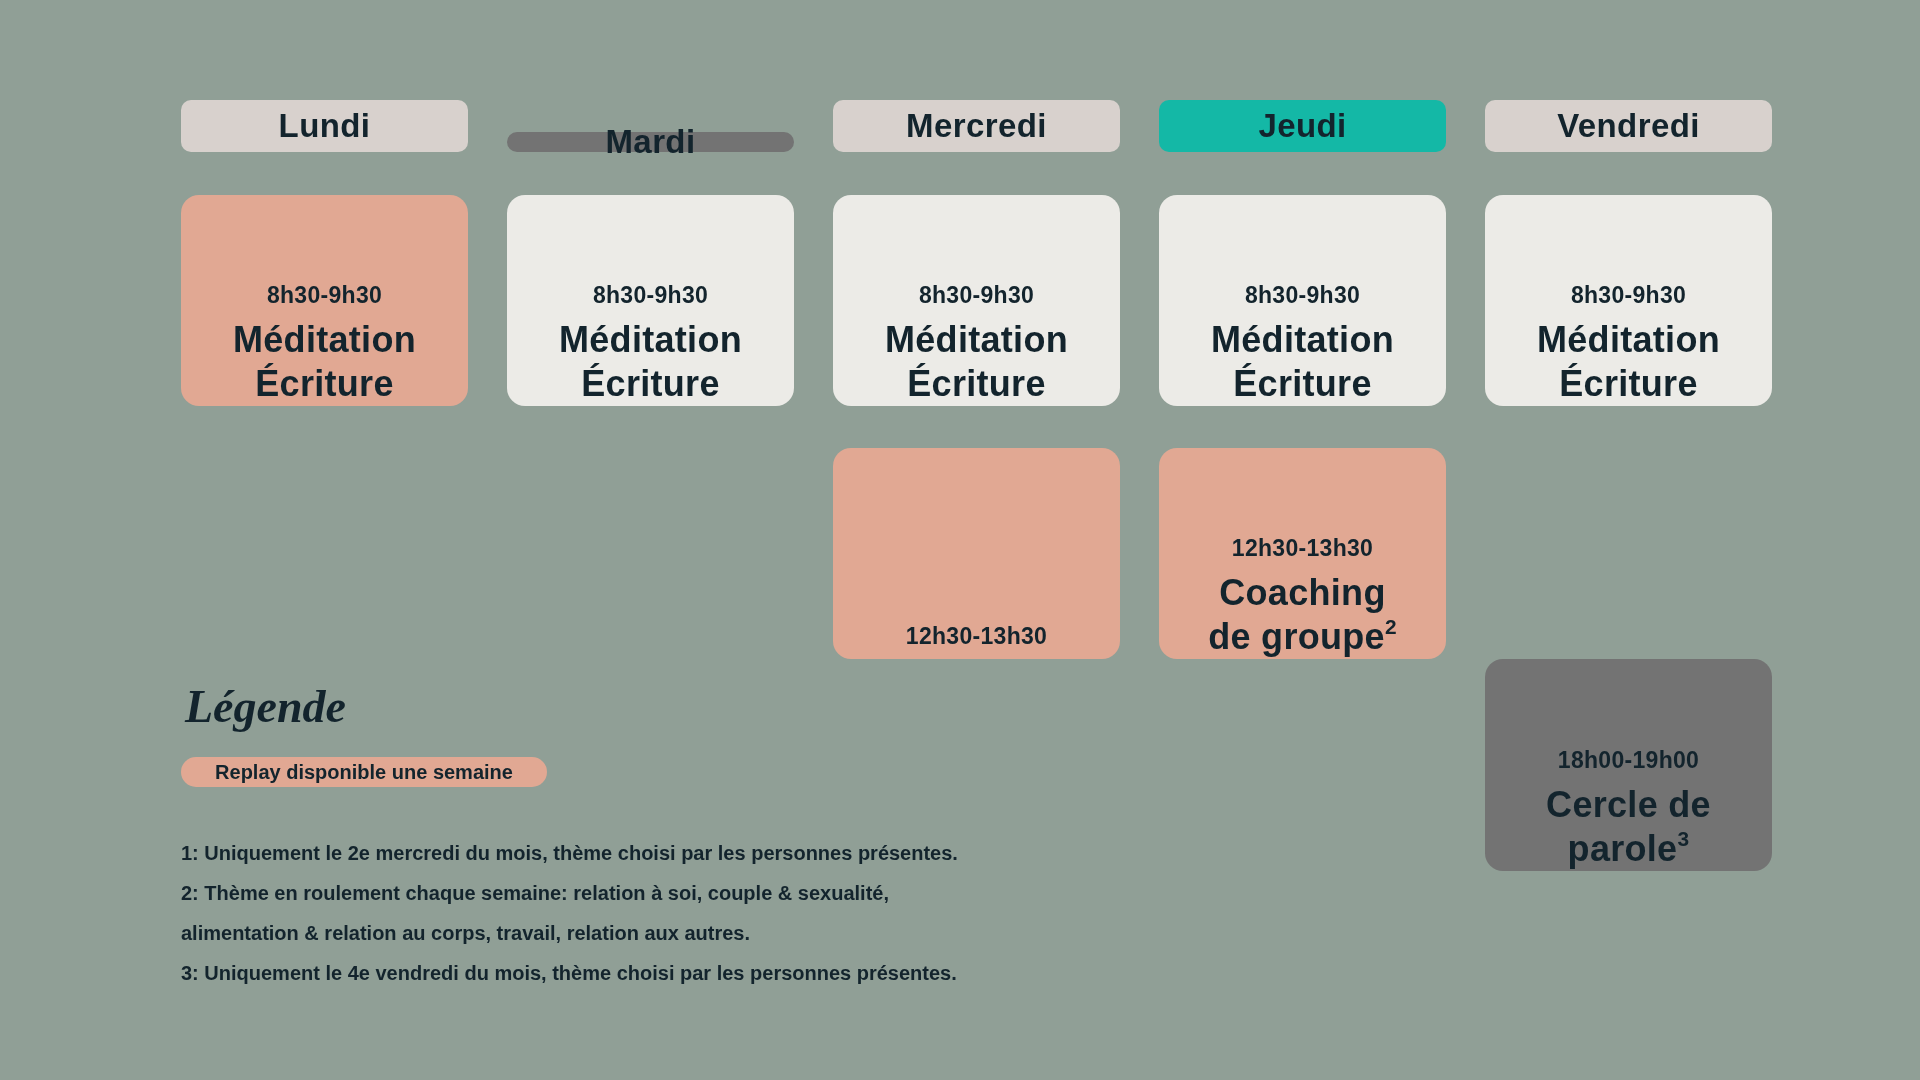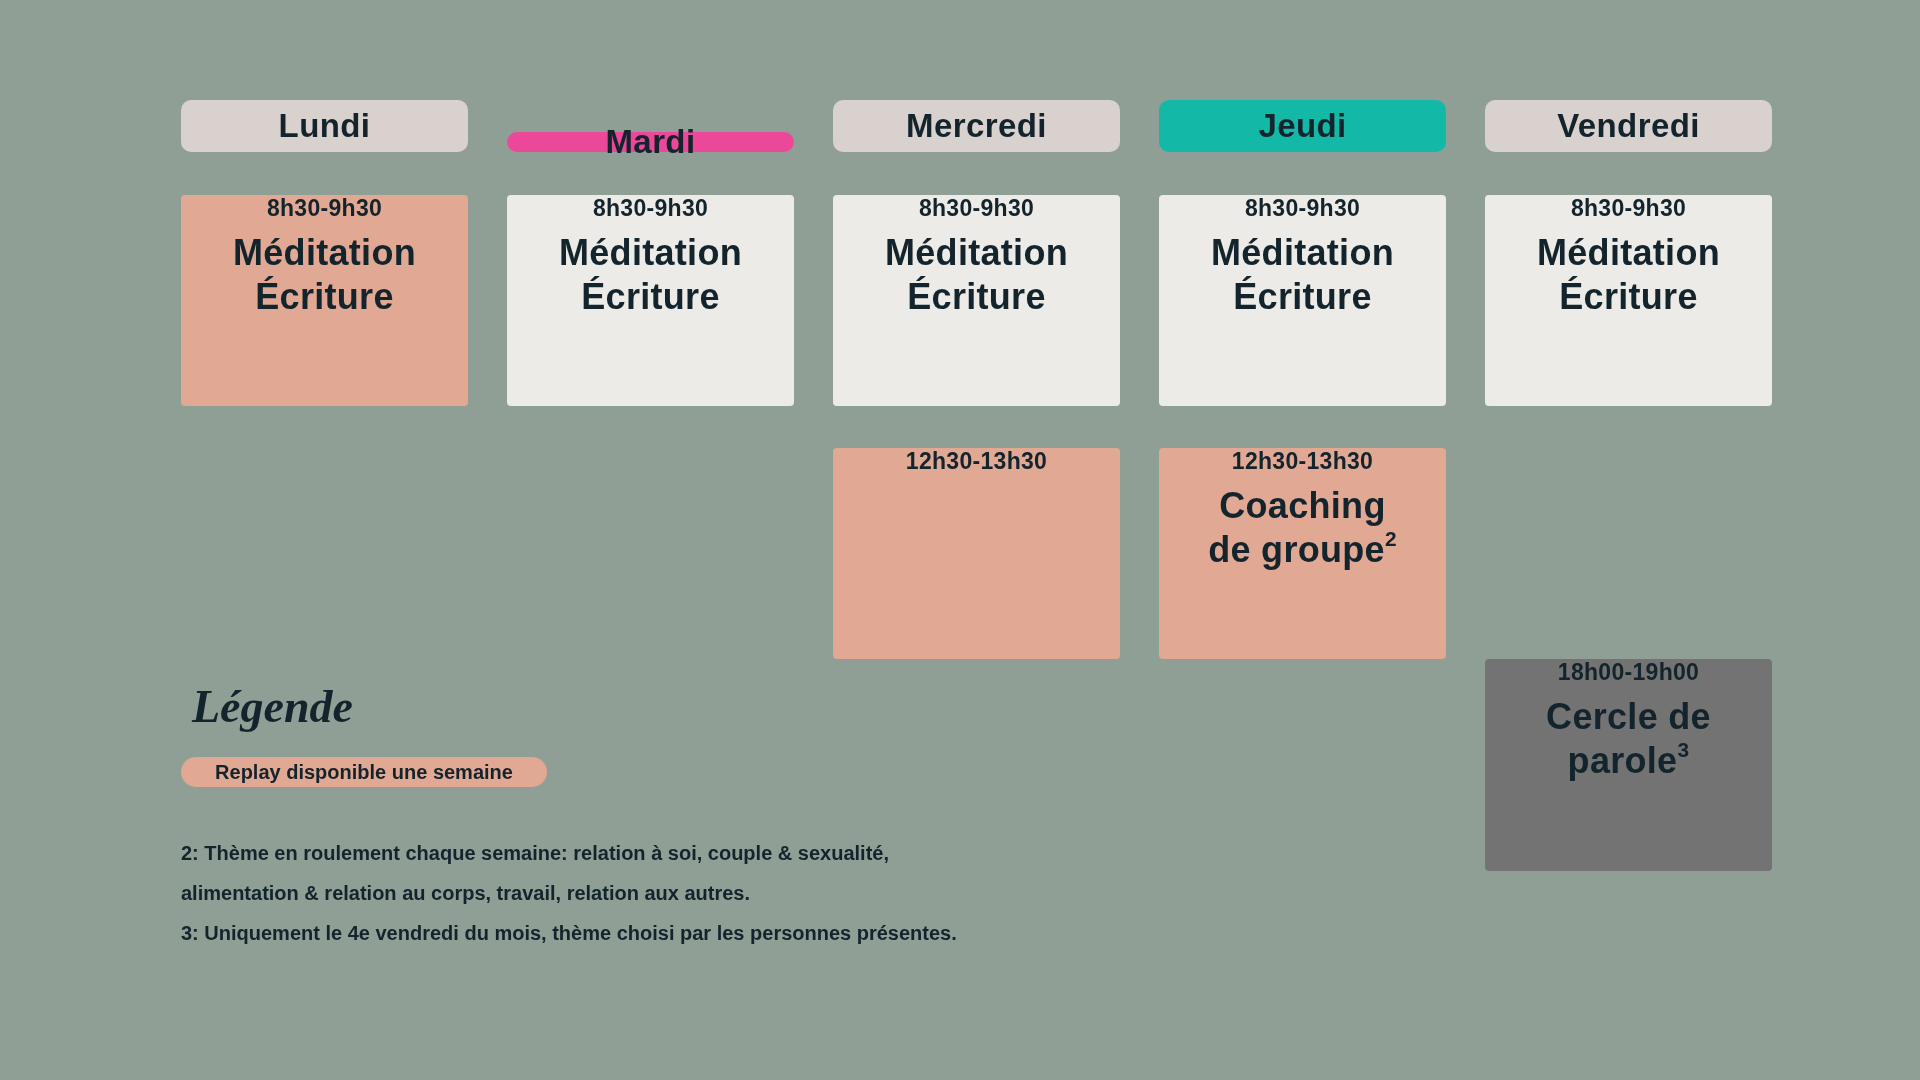--- a/index.html
+++ b/index.html
@@ -22,44 +22,44 @@
     display:flex;align-items:center;justify-content:center;
     border-radius:10px;
     font-size:33px;font-weight:700;
     letter-spacing:0.4px;
   }
   .c1{grid-column:1}.c2{grid-column:2}.c3{grid-column:3}.c4{grid-column:4}.c5{grid-column:5}
   .r-morning{grid-row:3}
   .r-noon{grid-row:5}
   .r-evening{grid-row:6}
   .card{
-    border-radius:4px;
+    border-radius:18px;
     display:flex;flex-direction:column;
-    align-items:center;justify-content:flex-start;
+    align-items:center;justify-content:flex-end;
     text-align:center;
   }
   .card .time{
     font-size:23px;font-weight:700;
     margin-bottom:9px;letter-spacing:0.3px;
   }
   .card .title{
     font-size:36px;font-weight:700;line-height:1.22;
     letter-spacing:0.3px;
   }
   .card .title .line{display:block;}
   .card sup{
     font-size:58%;line-height:0;
     position:relative;top:-0.12em;
   }
   .legend{position:absolute;left:181px;top:680px;}
   .legend-title{
     font-family:"Liberation Serif", serif;
     font-style:italic;font-weight:700;
     font-size:46px;
-    margin:0 0 11px 11px;
+    margin:0 0 11px 4px;
   }
   .legend-pill{
     width:366px;height:30px;
     border-radius:15px;
     display:flex;align-items:center;justify-content:center;
     font-size:20px;font-weight:700;
     margin-top:24px;
   }
   .footnotes{
     position:absolute;left:181px;top:833px;
@@ -69,21 +69,21 @@
   .footnote-line{white-space:nowrap;}
 </style>
 </head>
 <body>
 
 <div class="canvas" style="background: rgb(144, 159, 150); color: rgb(19, 36, 45);">
 
   <div class="grid">
 
     <div class="day-header c1" style="background: rgb(216, 209, 205);">Lundi</div>
-    <div class="day-header c2" style="background: #ec4899; margin-top: 32px;">Mardi</div>
+    <div class="day-header c2" style="background: #737373; margin-top: 32px;">Mardi</div>
     <div class="day-header c3" style="background: rgb(216, 209, 205); text-align: right;">Mercredi</div>
     <div class="day-header c4" style="background: #14b8a6;">Jeudi</div>
     <div class="day-header c5" style="background: rgb(216, 209, 205);">Vendredi</div>
 
     <div class="card c1 r-morning" style="background: rgb(225, 168, 147);">
       <div class="time">8h30-9h30</div>
       <div class="title">
         <span class="line">Méditation</span>
         <span class="line">Écriture</span>
       </div>
@@ -142,18 +142,19 @@
     </div>
 
   </div>
 
   <div class="legend">
     <h2 class="legend-title">Légende</h2>
     <div class="legend-pill" style="background: rgb(225, 168, 147);">Replay disponible une semaine</div>
   </div>
 
   <div class="footnotes">
+    <div class="footnote-line">1: Uniquement le 2e mercredi du mois, thème choisi par les personnes présentes.</div>
     <div class="footnote-line">2: Thème en roulement chaque semaine: relation à soi, couple &amp; sexualité,</div>
     <div class="footnote-line">alimentation &amp; relation au corps, travail, relation aux autres.</div>
     <div class="footnote-line">3: Uniquement le 4e vendredi du mois, thème choisi par les personnes présentes.</div>
   </div>
 
 </div>
 
 </body></html>

